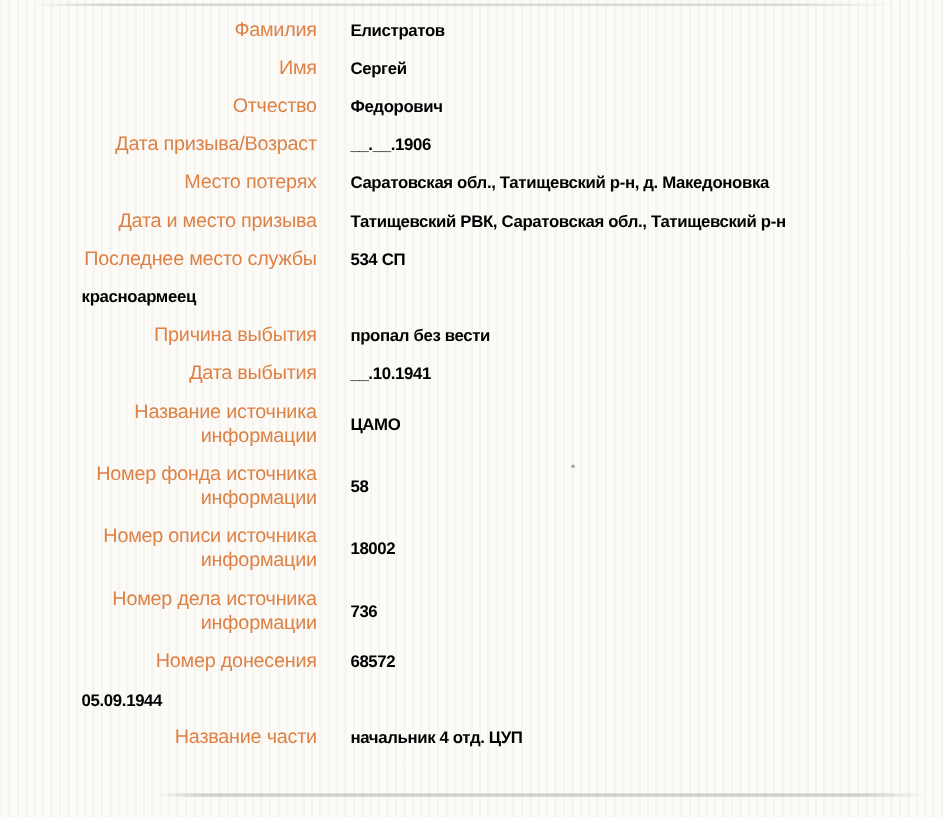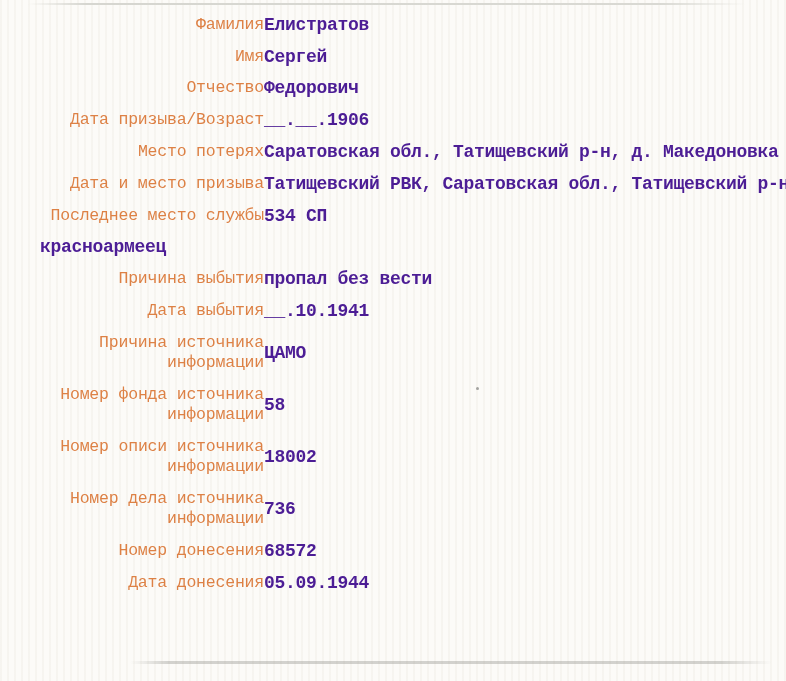--- a/index.html
+++ b/index.html
@@ -2,21 +2,21 @@
 <html><head>
 <meta charset="utf-8">
 <style>
   html, body { margin: 0; padding: 0; background: #ffffff; }
   .page {
     position: relative;
     width: 786px;
     height: 681px;
     background: #fcfbf8;
     overflow: hidden;
-    font-family: Liberation Mono, monospace;
+    font-family: Liberation Sans, sans-serif;
   }
   
   .page::before {
     content: "";
     position: absolute;
     inset: 0;
     background: repeating-linear-gradient(
       90deg,
       rgba(236,233,225,0.35) 0px, rgba(236,233,225,0.35) 2px,
       rgba(255,255,255,0) 2px, rgba(255,255,255,0) 7px
@@ -57,23 +57,24 @@
   .label {
     width: 224px;
     flex: 0 0 224px;
     text-align: right;
     color: #dd8145;
     font-size: 16.5px;
     line-height: 20px;
     letter-spacing: -0.2px;
   }
   .value {
-    color: #4c1d95;
+    margin-left: 28px;
+    color: #000000;
     font-weight: 700;
-    font-size: 18px;
+    font-size: 14px;
     line-height: 20px;
     letter-spacing: -0.3px;
     white-space: nowrap;
   }
 </style>
 </head>
 <body>
 
 <div class="page">
   <div class="topline"></div>
@@ -114,42 +115,45 @@
     <div class="row single">
       <div class="label">Причина выбытия</div>
       <div class="value">пропал без вести</div>
     </div>
     <div class="row single">
       <div class="label">Дата выбытия</div>
       <div class="value">__.10.1941</div>
     </div>
 
     <div class="row tall">
-      <div class="label">Причина источника информации</div>
+      <div class="label">Название источника информации</div>
       <div class="value">ЦАМО</div>
     </div>
     <div class="row tall">
       <div class="label">Номер фонда источника информации</div>
       <div class="value">58</div>
     </div>
     <div class="row tall">
       <div class="label">Номер описи источника информации</div>
       <div class="value">18002</div>
     </div>
     <div class="row tall">
       <div class="label">Номер дела источника информации</div>
       <div class="value">736</div>
     </div>
 
     <div class="row single">
       <div class="label">Номер донесения</div>
       <div class="value">68572</div>
     </div>
     <div class="row single">
-      <div class="label">Дата донесения</div>
       <div class="value">05.09.1944</div>
+    </div>
+    <div class="row single">
+      <div class="label">Название части</div>
+      <div class="value">начальник 4 отд. ЦУП</div>
     </div>
 
   </div>
 
   <div class="bottom-shadow"></div>
   <div class="speck speck-a"></div>
 </div>
 
 </body></html>

